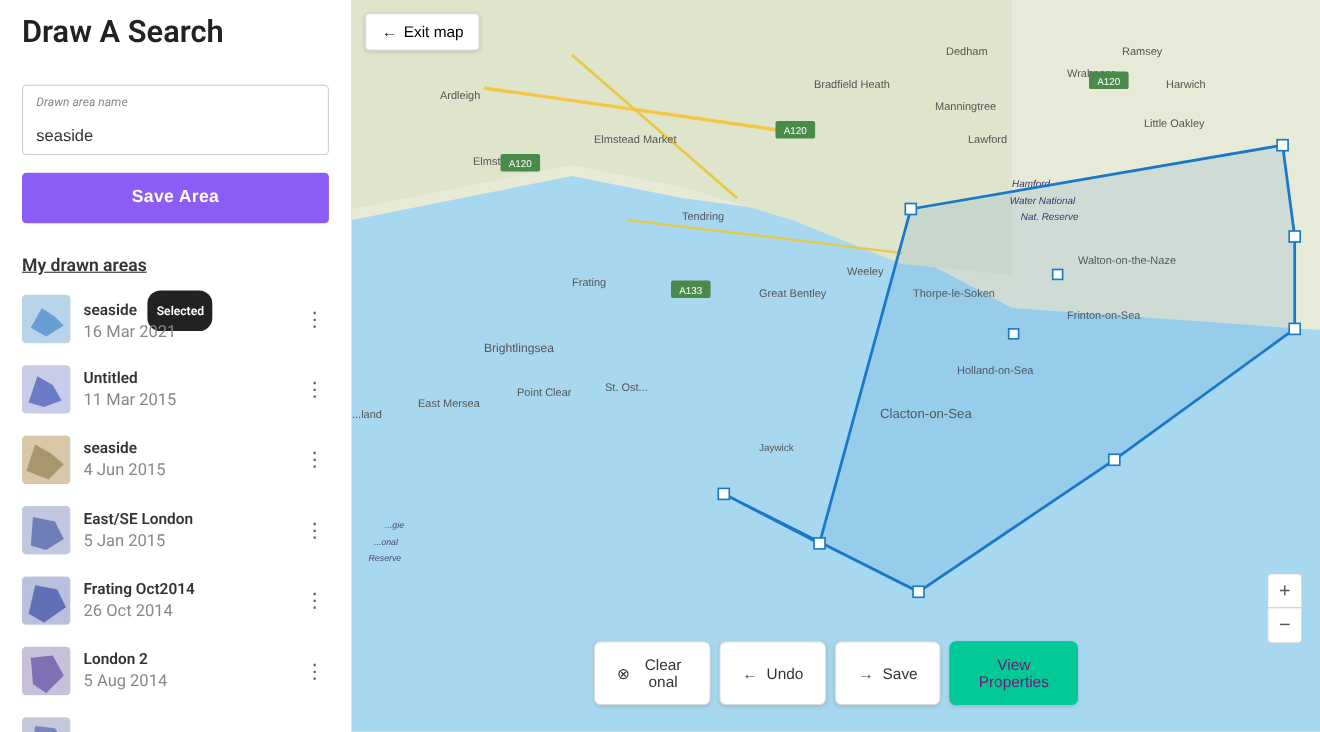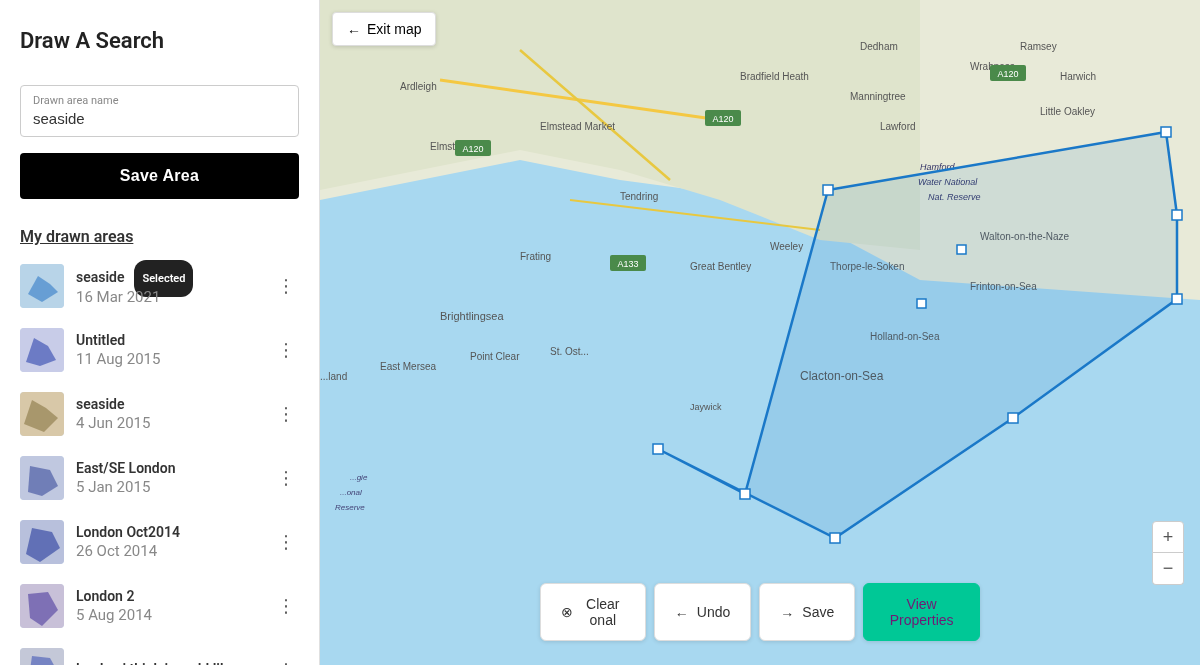--- a/index.html
+++ b/index.html
@@ -13,60 +13,61 @@
       background: #fff;
       display: flex;
       flex-direction: column;
       overflow-y: auto;
       border-right: 1px solid #e0e0e0;
       position: relative;
       z-index: 10;
     }
 
     #sidebar-title {
-      font-size: 22px;
+      font-size: 28px;
       font-weight: 600;
-      padding: 28px 20px 16px;
+      padding: 12px 20px 16px;
       color: #222;
     }
 
     .divider { width: 100%; height: 1px; background: #e0e0e0; }
 
     .input-section {
       padding: 16px 20px;
     }
 
     .input-wrapper {
       border: 1px solid #ccc;
       border-radius: 4px;
       padding: 8px 12px;
       position: relative;
     }
 
     .input-label {
       font-size: 11px;
       color: #888;
       display: block;
-      margin-bottom: 2px;
+      margin-bottom: 14px;
+      font-style: italic;
     }
 
     .input-field {
       width: 100%;
       border: none;
       outline: none;
       font-size: 15px;
       color: #333;
       background: transparent;
     }
 
     .save-btn {
       display: block;
       width: calc(100% - 40px);
       margin: 0 20px 16px;
-      background: #000000;
+      background: #8b5cf6;
       color: #fff;
       border: none;
       border-radius: 4px;
       padding: 14px;
       font-size: 16px;
       font-weight: 600;
       cursor: pointer;
       letter-spacing: 0.3px;
     }
 
@@ -266,21 +267,21 @@
 
     <li class="area-item">
       <div class="area-thumb">
         <svg viewBox="0 0 44 44">
             <rect width="44" height="44" fill="#c8cce8"></rect>
             <polygon points="6,34 14,10 28,18 36,32 20,38" fill="#5566bb" opacity="0.8"></polygon>
           </svg>
       </div>
       <div class="area-info">
         <div class="area-name">Untitled</div>
-        <div class="area-date">11 Aug 2015</div>
+        <div class="area-date">11 Mar 2015</div>
       </div>
       <button class="area-menu-btn">⋮</button>
     </li>
 
     <li class="area-item">
       <div class="area-thumb">
         <svg viewBox="0 0 44 44">
             <rect width="44" height="44" fill="#d8c8a8"></rect>
             <polygon points="4,32 12,8 26,16 38,26 24,40" fill="#887744" opacity="0.6"></polygon>
           </svg>
@@ -307,21 +308,21 @@
     </li>
 
     <li class="area-item">
       <div class="area-thumb">
         <svg viewBox="0 0 44 44">
             <rect width="44" height="44" fill="#b8c0dc"></rect>
             <polygon points="6,34 12,8 32,12 40,28 20,42" fill="#4455aa" opacity="0.75"></polygon>
           </svg>
       </div>
       <div class="area-info">
-        <div class="area-name">London Oct2014</div>
+        <div class="area-name">Frating Oct2014</div>
         <div class="area-date">26 Oct 2014</div>
       </div>
       <button class="area-menu-btn">⋮</button>
     </li>
 
     <li class="area-item">
       <div class="area-thumb">
         <svg viewBox="0 0 44 44">
             <rect width="44" height="44" fill="#c8c0d8"></rect>
             <polygon points="10,34 8,10 28,8 38,26 22,42" fill="#6655aa" opacity="0.75"></polygon>

